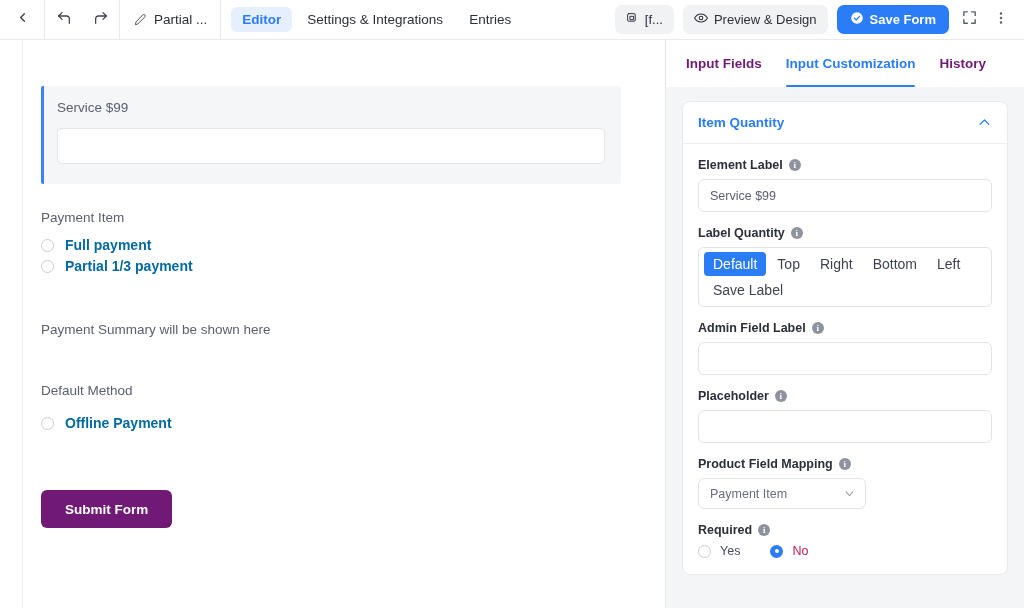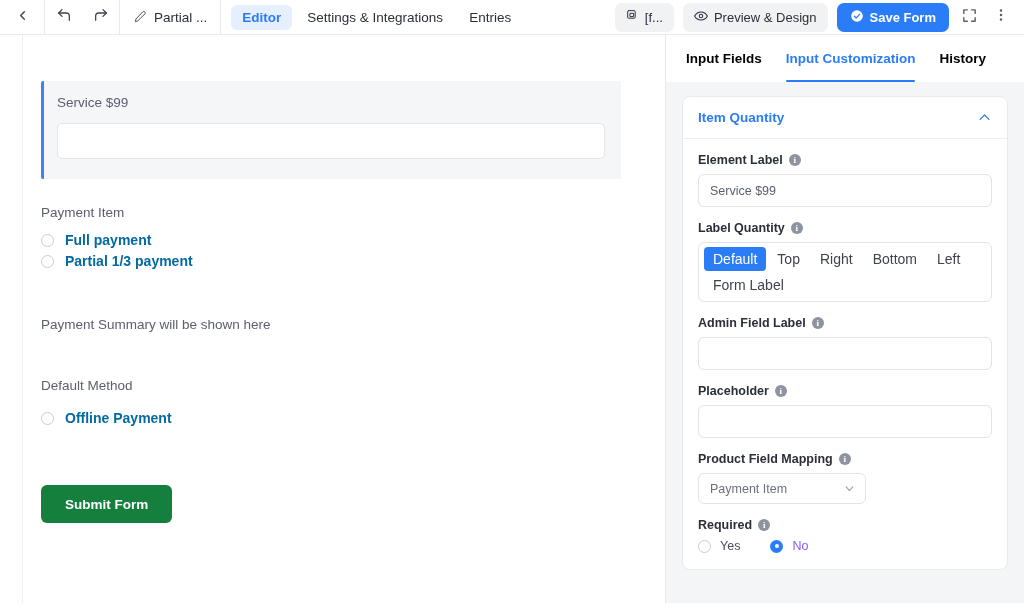--- a/index.html
+++ b/index.html
@@ -8,21 +8,21 @@
     width: 1024px; height: 609px;
     overflow: hidden;
     background: #ffffff;
     font-family: "Liberation Sans", sans-serif;
     -webkit-font-smoothing: antialiased;
   }
 
   
   .toolbar {
     position: relative;
-    height: 35px;
+    height: 40px;
     display: flex;
     align-items: center;
     background: #ffffff;
     border-bottom: 1px solid #e9eaee;
     padding: 0 12px 0 0;
   }
   .tb-back {
     width: 44px; height: 41px;
     display: flex; align-items: center; justify-content: center;
     color: #3f4350; cursor: pointer;
@@ -134,21 +134,21 @@
 
   .summary-text {
     margin-top: 48px;
     font-size: 13.5px; color: #5b6070;
   }
   .method-block { margin-top: 46px; }
   .method-radio { margin-top: 17px; }
   .btn-submit {
     margin-top: 54px;
     display: inline-flex; align-items: center; justify-content: center;
-    background: #15803d;
+    background: #701a75;
     color: #fff;
     font-size: 13.5px; font-weight: bold;
     border-radius: 6px;
     height: 38px;
     padding: 0 24px;
     cursor: pointer;
   }
 
   
   .panel {
@@ -160,21 +160,21 @@
   .panel-tabs {
     background: #ffffff;
     height: 47px;
     display: flex; align-items: center; gap: 24px;
     padding: 0 20px;
     flex: none;
   }
   .ptab {
     position: relative;
     font-size: 13.5px;
-    color: #000000;
+    color: #701a75;
     font-weight: bold;
     height: 47px;
     display: flex; align-items: center;
     cursor: pointer;
     white-space: nowrap;
   }
   .ptab.active { color: #2a7cf7; }
   .ptab.active::after {
     content: "";
     position: absolute; left: 0; right: 0; bottom: 0;
@@ -256,21 +256,21 @@
     border: 1px solid #c9ccd3; background: #fff; flex: none;
   }
   .p-radio .ring.on {
     border: none; background: #2a7cf7;
     display: flex; align-items: center; justify-content: center;
   }
   .p-radio .ring.on::after {
     content: ""; width: 4.5px; height: 4.5px; border-radius: 50%; background: #fff;
   }
   .p-radio .rtxt { font-size: 12.5px; color: #4a4f5c; }
-  .p-radio .rtxt.sel { color: #8b5cf6; }
+  .p-radio .rtxt.sel { color: #be185d; }
 </style>
 </head>
 <body>
 
 <div class="toolbar">
 
   <div class="tb-back">
     <span>
       <svg width="15" height="15" viewBox="0 0 24 24" fill="none" stroke="currentColor" stroke-width="2.2" stroke-linecap="round" stroke-linejoin="round">
           <polyline points="15 18 9 12 15 6"></polyline>
@@ -448,21 +448,21 @@
             <div class="fld-label">
               <span>Label Quantity</span>
               <span class="info-i">i</span>
             </div>
             <div class="segmented">
               <div class="seg active">Default</div>
               <div class="seg">Top</div>
               <div class="seg">Right</div>
               <div class="seg">Bottom</div>
               <div class="seg">Left</div>
-              <div class="seg">Form Label</div>
+              <div class="seg">Save Label</div>
             </div>
           </div>
 
           <div class="fld">
             <div class="fld-label">
               <span>Admin Field Label</span>
               <span class="info-i">i</span>
             </div>
             <div class="p-input"></div>
           </div>

